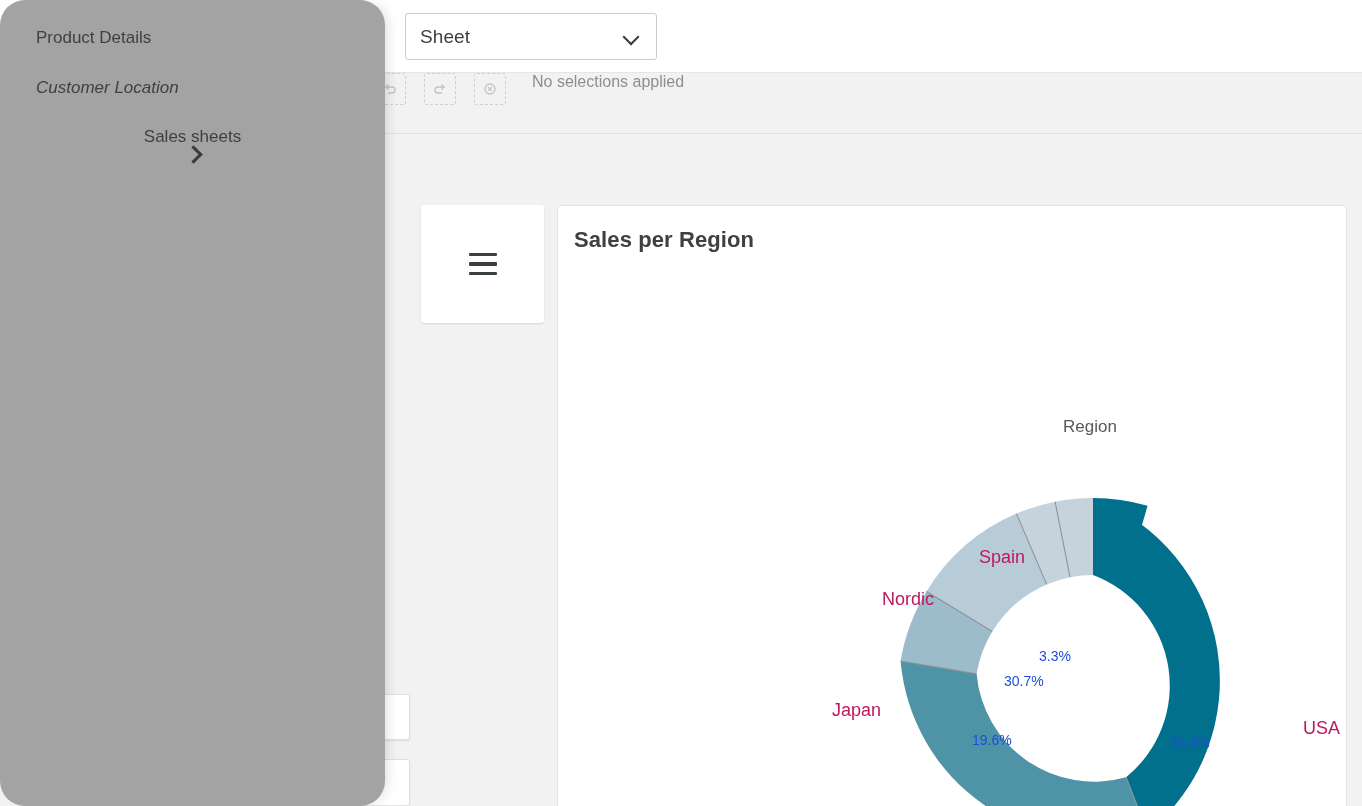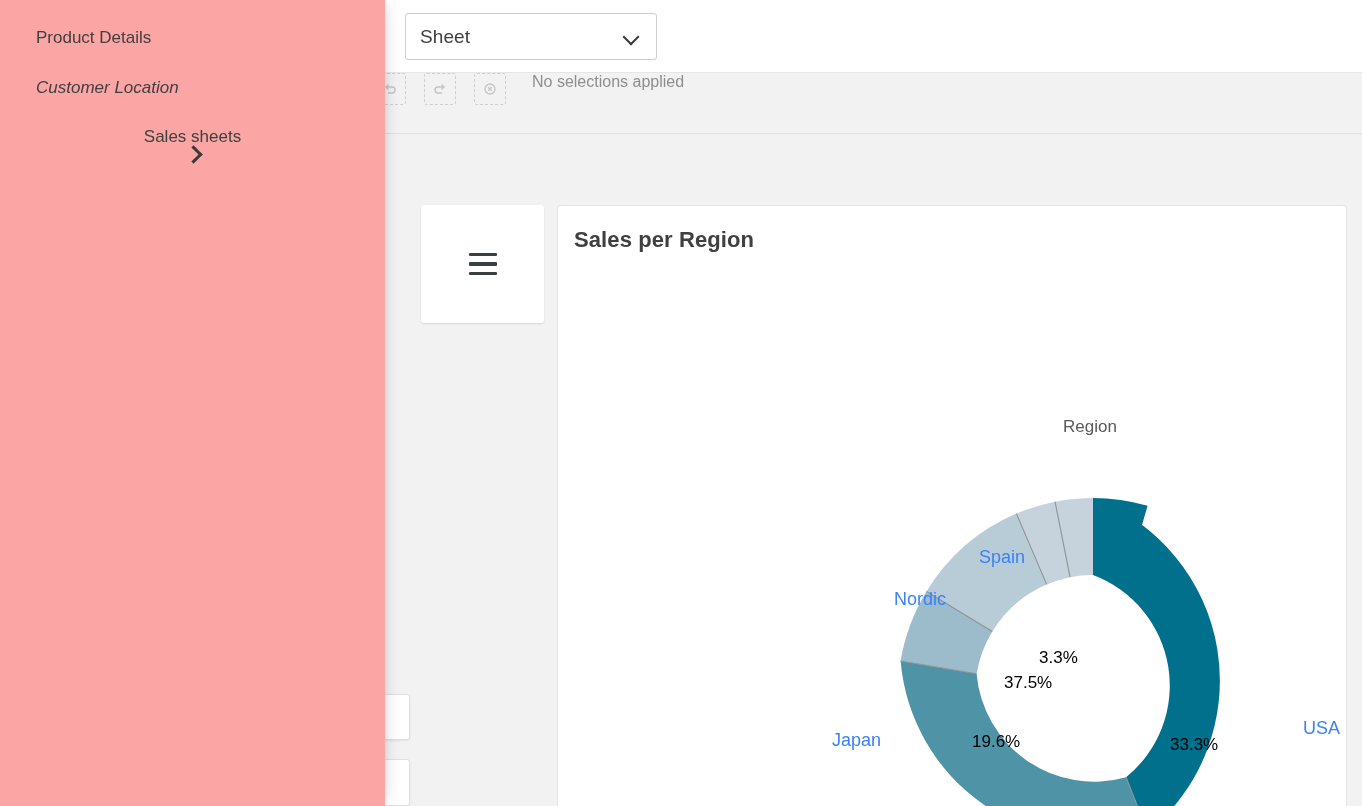--- a/index.html
+++ b/index.html
@@ -94,35 +94,36 @@
     font-size: 22px; font-weight: bold; color: #404040;
     letter-spacing: .1px;
   }
   .dim-title {
     position: absolute; left: 0; top: 0;
     font-size: 17px; color: #595959;
     white-space: nowrap;
   }
   .donut-wrap { position: absolute; left: 0; top: 0; width: 790px; height: 601px; }
   .slice-label {
-    position: absolute; font-size: 18px; color: #3b82f6;
+    position: absolute; font-size: 18px; color: #be185d;
     white-space: nowrap;
   }
   .pct-label {
-    position: absolute; font-size: 17px; color: #000000;
+    position: absolute; font-size: 14px; color: #1d4ed8;
     white-space: nowrap;
   }
 
   
   .overlay {
     position: absolute; left: 0; top: 0;
     width: 385px; height: 806px;
-    background: #fca5a5;
+    background: #a3a3a3;
     box-shadow: 6px 0 14px -6px rgba(0,0,0,.18);
     z-index: 50;
+    border-radius: 25px;
   }
   .menu-item {
     position: absolute; left: 36px;
     font-size: 17px; color: #404040;
     display: flex; align-items: center;
     width: 313px;
   }
   .menu-item .txt { flex: 1; }
   .chevron-right { width: 14px; height: 14px; position: relative; }
   .chevron-right::before {
@@ -228,29 +229,29 @@
             </g>
           </g>
         </svg>
 
         
         <span class="dim-title" style="left:505px; top:211px;">Region</span>
 
         
         <span class="slice-label" style="left:745px; top:512px;">USA</span>
         
-        <span class="slice-label" style="left:274px; top:524px;">Japan</span>
-        <span class="slice-label" style="left:336px; top:383px;">Nordic</span>
+        <span class="slice-label" style="left:274px; top:494px;">Japan</span>
+        <span class="slice-label" style="left:324px; top:383px;">Nordic</span>
         <span class="slice-label" style="left:421px; top:341px;">Spain</span>
 
         
         <span class="pct-label" style="left:612px; top:529px;">33.3%</span>
         
         <span class="pct-label" style="left:414px; top:526px;">19.6%</span>
-        <span class="pct-label" style="left:446px; top:467px;">37.5%</span>
+        <span class="pct-label" style="left:446px; top:467px;">30.7%</span>
         <span class="pct-label" style="left:481px; top:442px;">3.3%</span>
       </div>
     </div>
   </div>
 
   <div class="overlay">
     <div class="menu-item" style="top:28px;">
       <span class="txt">Product Details</span>
     </div>
     <div class="menu-item" style="top:78px;font-style:italic;">

